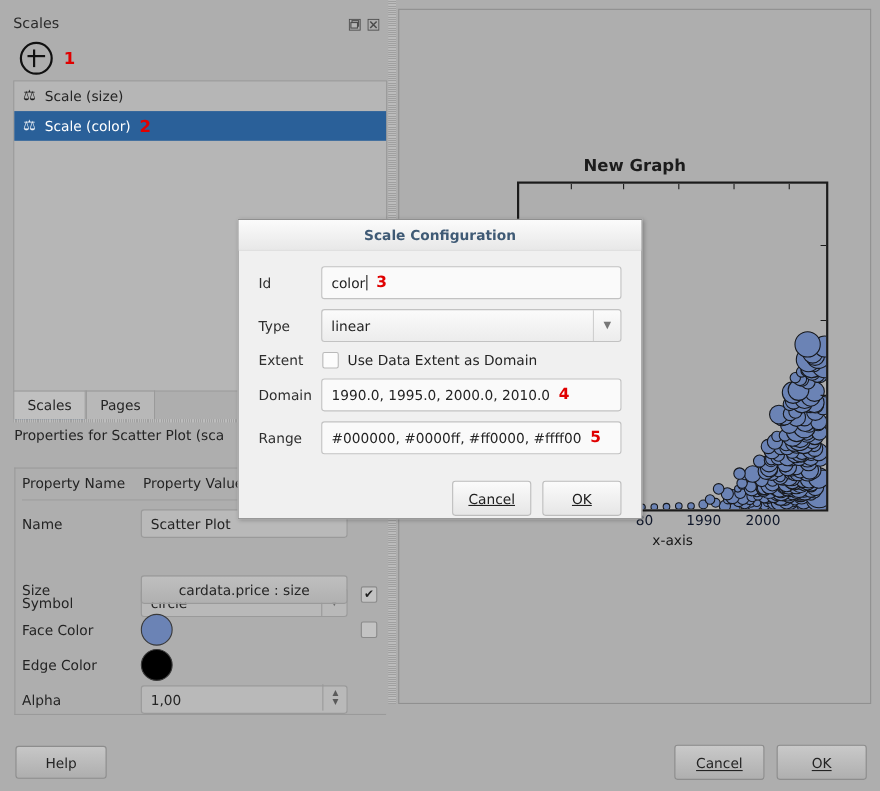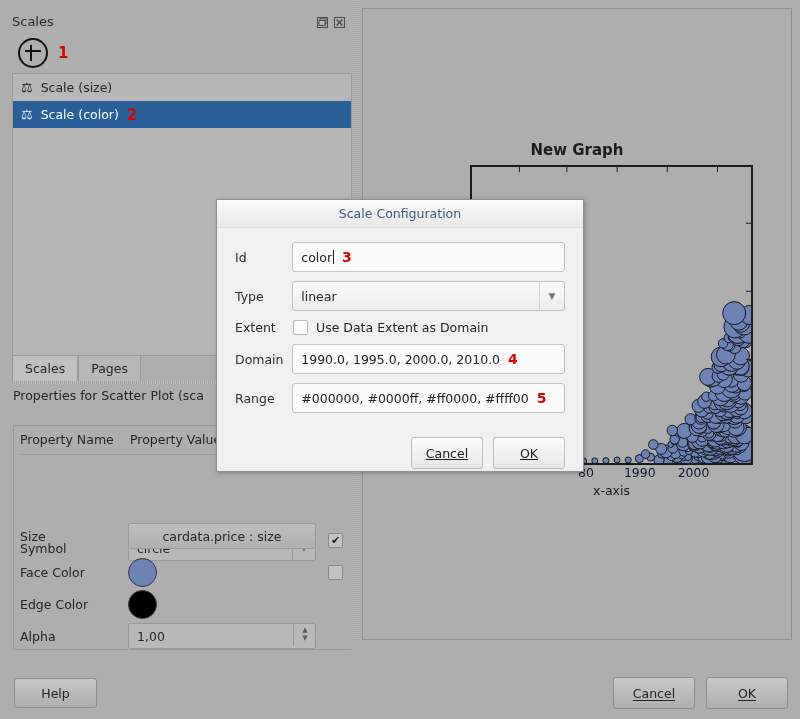--- a/index.html
+++ b/index.html
@@ -182,21 +182,21 @@
     position: absolute; left: 216px; top: 199px; width: 368px; height: 273px;
     background: #f0f0f0;
     border: 1px solid #8f8f8f;
     box-shadow: 1px 1px 4px rgba(0,0,0,.28);
     box-sizing: border-box;
   }
   .dlg-titlebar {
     height: 27px; background: linear-gradient(#fbfbfb,#e8e8e8);
     border-bottom: 1px solid #dcdcdc;
     display: flex; align-items: center; justify-content: center;
-    font-size: 12.5px; font-weight: normal; color: #3f5a75;
+    font-size: 12.5px; font-weight: bold; color: #3f5a75;
   }
   .dlg-body { position: relative; padding: 14px 18px 0 18px; }
   .drow { display: flex; align-items: center; margin-bottom: 9px; position: relative; }
   .dlabel { width: 58px; font-size: 12.5px; color: #2e2e2e; }
   .dfield {
     width: 276px; height: 30px; box-sizing: border-box;
     background: #fafafa; border: 1px solid #c2c2c2; border-radius: 3px;
     display: flex; align-items: center; padding: 0 8px; font-size: 12.5px;
     cursor: text; position: relative;
   }
@@ -271,20 +271,24 @@
 
   <div class="props-header">Properties for Scatter Plot (sca</div>
 
   <div class="props-box"></div>
   <div class="props-colhead">
     <span>Property Name</span>
     <span>Property Value</span>
   </div>
   <div class="col-rule"></div>
 
+  <div class="prow" style="top:462px;">
+    <span class="plabel">Name</span>
+    <div class="pfield">Scatter Plot</div>
+  </div>
 
   <div class="prow" style="top:522px;margin-top:12px;">
     <span class="plabel">Symbol</span>
     <div class="pfield combo">
       <span>circle</span>
       <span class="combo-arrow">▼</span>
     </div>
   </div>
 
   <div class="prow" style="top:522px;">

